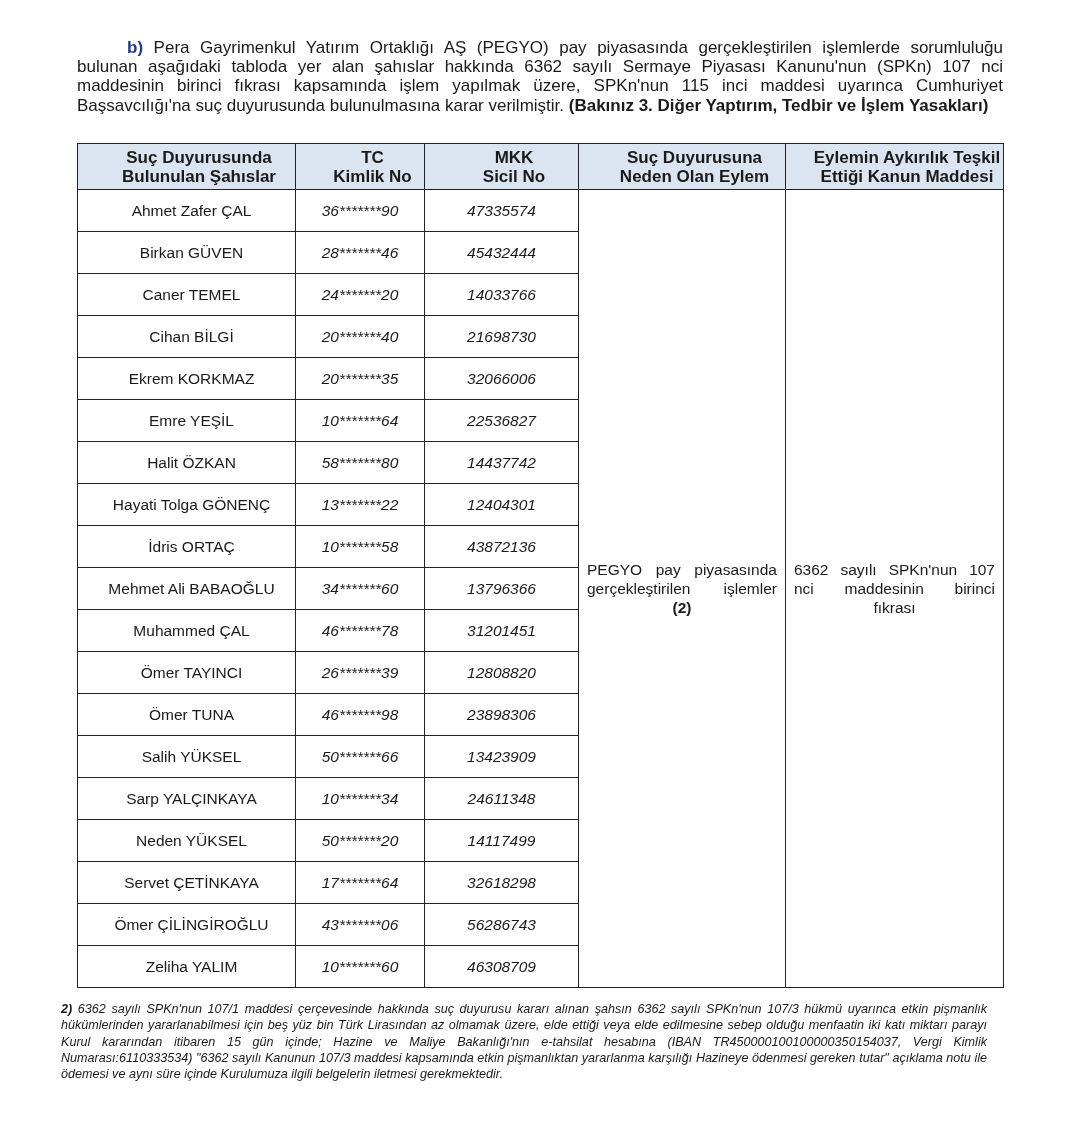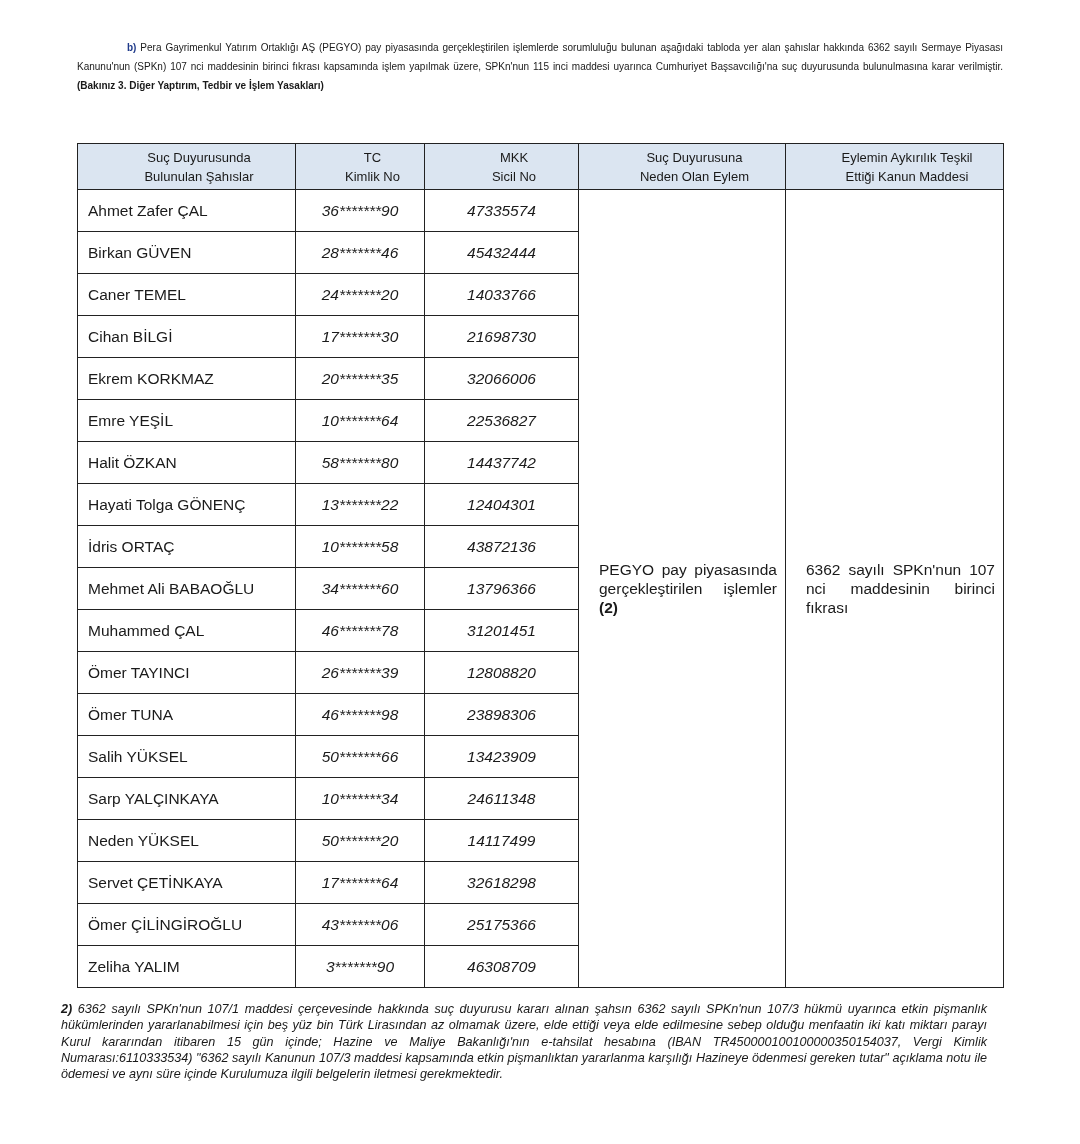--- a/index.html
+++ b/index.html
@@ -1,32 +1,32 @@
 <!DOCTYPE html>
 <html><head>
 <meta charset="utf-8">
 <style>
   html, body { margin:0; padding:0; background:#ffffff; }
   body { width:1080px; height:1144px; position:relative; overflow:hidden;
          font-family:"Liberation Sans", sans-serif; color:#1a1a1a; }
   .intro { position:absolute; left:77px; top:38px; width:926px;
-           font-size:10px; line-height:19.2px; text-align:justify; text-indent:50px; }
+           font-size:17px; line-height:19.2px; text-align:justify; text-indent:50px; }
   .intro .lead { color:#1f3a8a; font-weight:bold; }
   .intro b { font-weight:bold; }
   table.main { position:absolute; left:77px; top:143px; width:926px;
                border-collapse:collapse; table-layout:fixed; font-size:15.5px; }
   table.main th, table.main td { border:1px solid #222; padding:0; }
-  table.main th { background:#dbe5f1; font-weight:normal; height:45px;
-                  text-align:center; line-height:19px; font-size:13px;padding-left:25px; }
-  table.main td { height:41px; }
+  table.main th { background:#dbe5f1; font-weight:bold; height:45px;
+                  text-align:center; line-height:19px; font-size:17px;padding-left:25px; }
+  table.main td { height:41px;text-align:center; }
   td.name { padding-left:10px !important; text-align:left; }
   td.tc, td.mkk { text-align:center;font-style:italic; }
   td.merged { vertical-align:middle; text-align:justify; padding:0 8px !important;
               line-height:19px; font-size:15.5px; }
-  td.merged span { display:block;margin-left:12px; }
+  td.merged span { display:block; }
   td.merged .tb { text-align-last:justify; }
   .footnote { position:absolute; left:61px; top:1001px; width:926px;
               font-size:12.6px; line-height:16.3px; font-style:italic;
               text-align:justify; }
   .footnote b { font-style:italic; font-weight:bold; }
 </style>
 </head>
 <body>
 
 <div class="intro"><span class="lead">b)</span><span> Pera Gayrimenkul Yatırım Ortaklığı AŞ (PEGYO) pay piyasasında gerçekleştirilen işlemlerde sorumluluğu bulunan aşağıdaki tabloda yer alan şahıslar hakkında 6362 sayılı Sermaye Piyasası Kanunu'nun (SPKn) 107 nci maddesinin birinci fıkrası kapsamında işlem yapılmak üzere, SPKn'nun 115 inci maddesi uyarınca Cumhuriyet Başsavcılığı'na suç duyurusunda bulunulmasına karar verilmiştir. </span><b>(Bakınız 3. Diğer Yaptırım, Tedbir ve İşlem Yasakları)</b></div>
@@ -69,21 +69,21 @@
         <td class="tc">28*******46</td>
         <td class="mkk">45432444</td>
       </tr>
       <tr>
         <td class="name">Caner TEMEL</td>
         <td class="tc">24*******20</td>
         <td class="mkk">14033766</td>
       </tr>
       <tr>
         <td class="name">Cihan BİLGİ</td>
-        <td class="tc">17*******30</td>
+        <td class="tc">20*******40</td>
         <td class="mkk">21698730</td>
       </tr>
       <tr>
         <td class="name">Ekrem KORKMAZ</td>
         <td class="tc">20*******35</td>
         <td class="mkk">32066006</td>
       </tr>
       <tr>
         <td class="name">Emre YEŞİL</td>
         <td class="tc">10*******64</td>
@@ -140,23 +140,23 @@
         <td class="mkk">14117499</td>
       </tr>
       <tr>
         <td class="name">Servet ÇETİNKAYA</td>
         <td class="tc">17*******64</td>
         <td class="mkk">32618298</td>
       </tr>
       <tr>
         <td class="name">Ömer ÇİLİNGİROĞLU</td>
         <td class="tc">43*******06</td>
-        <td class="mkk">25175366</td>
+        <td class="mkk">56286743</td>
       </tr>
       <tr>
         <td class="name">Zeliha YALIM</td>
-        <td class="tc">3*******90</td>
+        <td class="tc">10*******60</td>
         <td class="mkk">46308709</td>
       </tr>
     </tbody>
 </table>
 
 <div class="footnote"><b>2)</b><span> 6362 sayılı SPKn'nun 107/1 maddesi çerçevesinde hakkında suç duyurusu kararı alınan şahsın 6362 sayılı SPKn'nun 107/3 hükmü uyarınca etkin pişmanlık hükümlerinden yararlanabilmesi için beş yüz bin Türk Lirasından az olmamak üzere, elde ettiği veya elde edilmesine sebep olduğu menfaatin iki katı miktarı parayı Kurul kararından itibaren 15 gün içinde; Hazine ve Maliye Bakanlığı'nın e-tahsilat hesabına (IBAN TR450000100100000350154037, Vergi Kimlik Numarası:6110333534) "6362 sayılı Kanunun 107/3 maddesi kapsamında etkin pişmanlıktan yararlanma karşılığı Hazineye ödenmesi gereken tutar" açıklama notu ile ödemesi ve aynı süre içinde Kurulumuza ilgili belgelerin iletmesi gerekmektedir.</span></div>
 
 </body></html>

